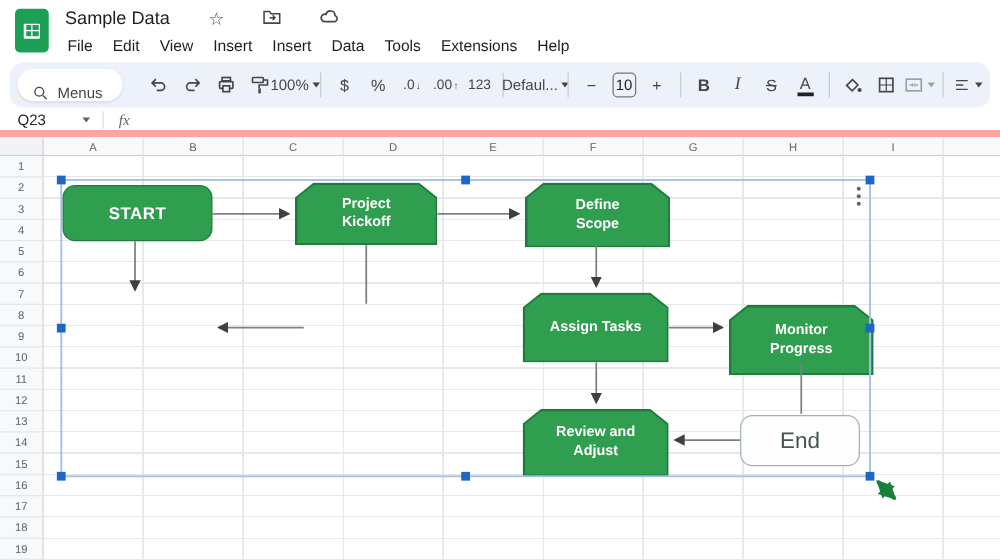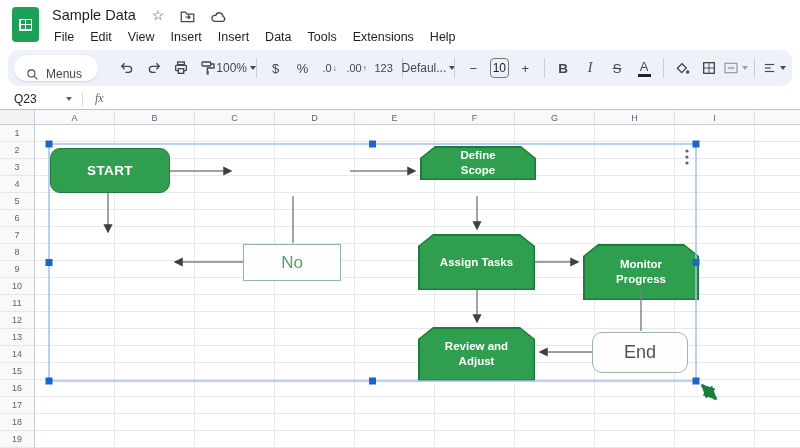--- a/index.html
+++ b/index.html
@@ -7,21 +7,21 @@
     font-family:"Liberation Sans", sans-serif; color:#202124; }
   .stage { position:relative; width:800px; height:448px; background:#fff; }
 
   
   .header { position:absolute; top:0; left:0; width:800px; height:48px; background:#fff; }
   .logo { position:absolute; left:12px; top:7px; width:27px; height:35px; background:#1d9f57;
     border-radius:4px; display:flex; align-items:center; justify-content:center; }
   .logo .grid-glyph { width:13px; height:12px; background:#fff; border-radius:1px;
     display:grid; grid-template-columns:1fr 1fr; grid-template-rows:1fr 1fr; gap:1.5px; padding:1.5px; }
   .logo .grid-glyph i { background:#1d9f57; }
-  .title-row { position:absolute; left:52px; top:7px; display:flex; align-items:flex-end; gap:16px; }
+  .title-row { position:absolute; left:52px; top:7px; display:flex; align-items:flex-start; gap:31px; }
   .doc-title { font-size:14.5px; color:#1f1f1f; }
   .title-ico { color:#444746; font-size:14px; display:flex; align-items:center; }
   .menu-row { position:absolute; left:46px; top:28px; display:flex;text-align:center; }
   .menu-row span { font-size:12.5px; color:#1f1f1f; padding:2px 8px; border-radius:8px; cursor:default; }
 
   
   .toolbar { position:absolute; top:50px; left:8px; width:784px; height:36px; background:#edf2fa;
     border-radius:10px; display:flex; align-items:center; padding:0 6px; gap:2px; }
   .menus-pill { display:flex; align-items:center; gap:7px; background:#fff; border-radius:16px;
     height:26px; padding:12px 16px 0 12px; margin-right:14px; box-shadow:0 1px 2px rgba(0,0,0,.12);
@@ -39,21 +39,21 @@
   .b-bold { font-weight:bold; font-size:13.5px; }
   .b-ital { font-style:italic; font-family:"Liberation Serif", serif; font-size:14px; }
   .b-strike { text-decoration:line-through; font-size:13px; }
   .b-color { font-size:13px; line-height:1; display:flex; flex-direction:column; align-items:center; }
   .b-color .bar { width:13px; height:3px; background:#202124; margin-top:1px; }
   .num-ico { font-size:11px; letter-spacing:0; }
   .tiny-arrow { font-size:8px; margin-left:1px; }
 
   
   .fbar { position:absolute; top:88px; left:0; width:800px; height:22px; background:#fff;
-    border-bottom:1px solid #fca5a5; display:flex; align-items:center; }
+    border-bottom:6px solid #fca5a5; display:flex; align-items:center; }
   .namebox { width:66px; padding-left:14px; font-size:12px; color:#202124; }
   .fbar .caret { border-top-color:#5f6368; margin:0 10px 0 0; }
   .fbar .vsep { width:1px; height:14px; background:#dadce0; margin-right:12px; }
   .fx { font-size:12px; font-style:italic; font-family:"Liberation Serif", serif; color:#5f6368; }
 
   
   .grid { position:absolute; top:110px; left:0; width:800px; height:338px; background:#fff; }
   .corner { position:absolute; top:0; left:0; width:35px; height:15px; background:#f1f3f4;
     border-right:1px solid #c9ccd1; border-bottom:1px solid #c9ccd1; }
   .colheads { position:absolute; top:0; left:35px; width:765px; height:15px; display:flex;
@@ -272,31 +272,33 @@
       <div class="rh">18</div>
       <div class="rh">19</div>
     </div>
     <div class="cells"></div>
   </div>
 
   <div class="shape s-green-round" style="left:50px; top:148px; width:120px; height:45px;">
     <span class="lbl">START</span>
   </div>
 
-
-  <div class="shape bevel" style="left:420px; top:146px; width:116px; height:34px;">
+  <div class="shape bevel" style="left:236px; top:146px; width:114px; height:50px;">
+    <div class="inner">
+        <span class="lbl w70">Project Kickoff</span>
+      </div>
+  </div>
+
+  <div class="shape bevel" style="left:420px; top:146px; width:116px; height:52px;">
     <div class="inner">
         <span class="lbl w52">Define Scope</span>
       </div>
   </div>
 
 
-  <div class="shape s-white" style="left:243px; top:244px; width:98px; height:37px;">
-    <span class="lbl">No</span>
-  </div>
 
   <div class="shape bevel" style="left:418px; top:234px; width:117px; height:56px;">
     <div class="inner">
         <span class="lbl w100">Assign Tasks</span>
       </div>
   </div>
 
   <div class="shape bevel" style="left:583px; top:244px; width:116px; height:56px;">
     <div class="inner">
         <span class="lbl w70">Monitor Progress</span>

